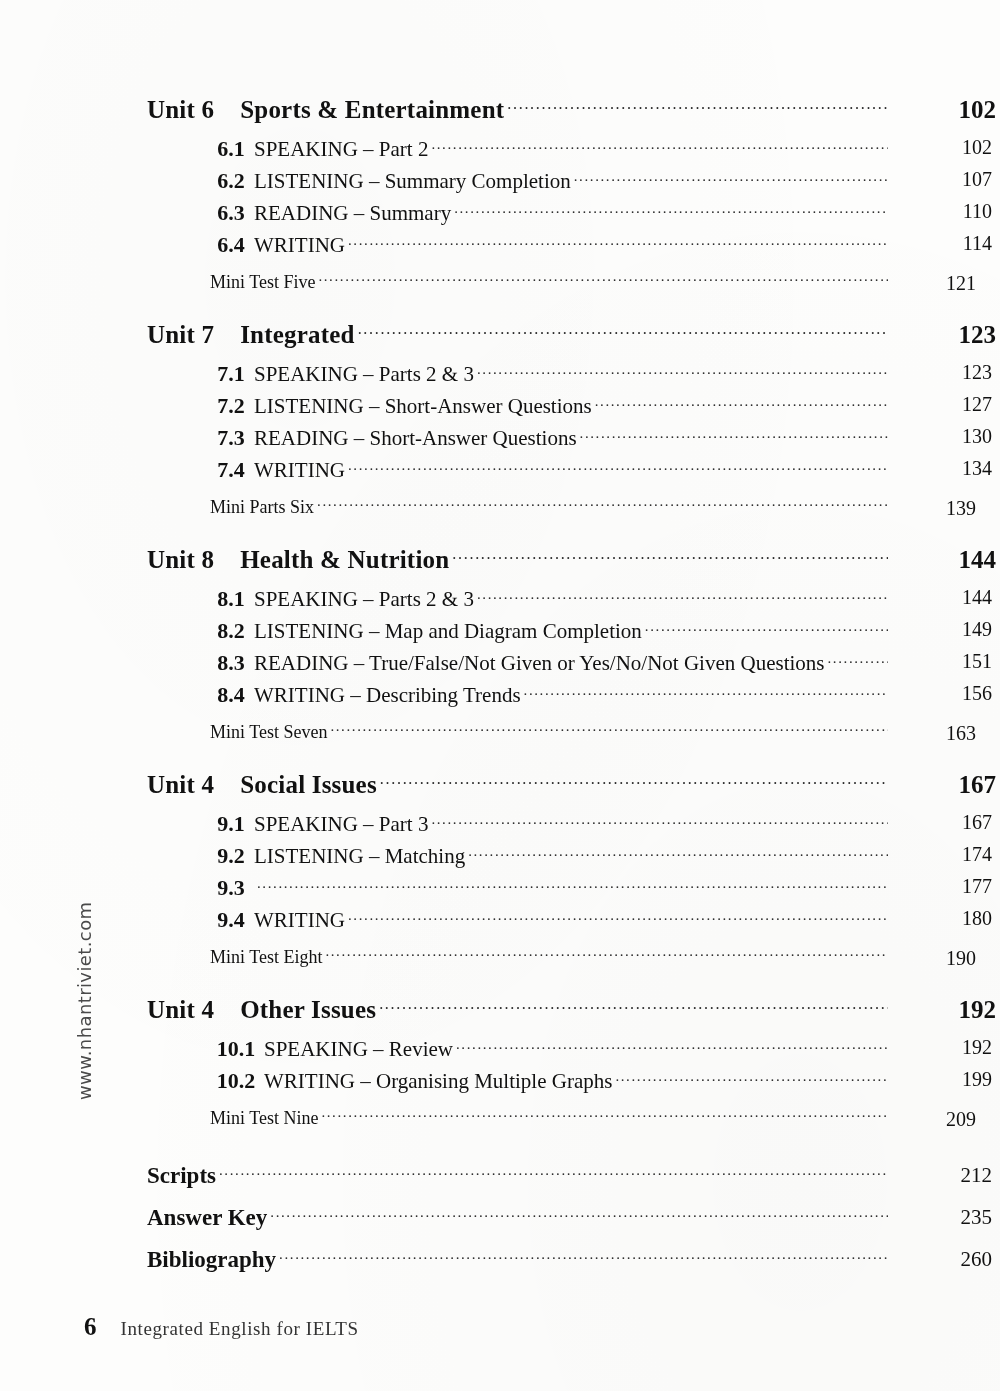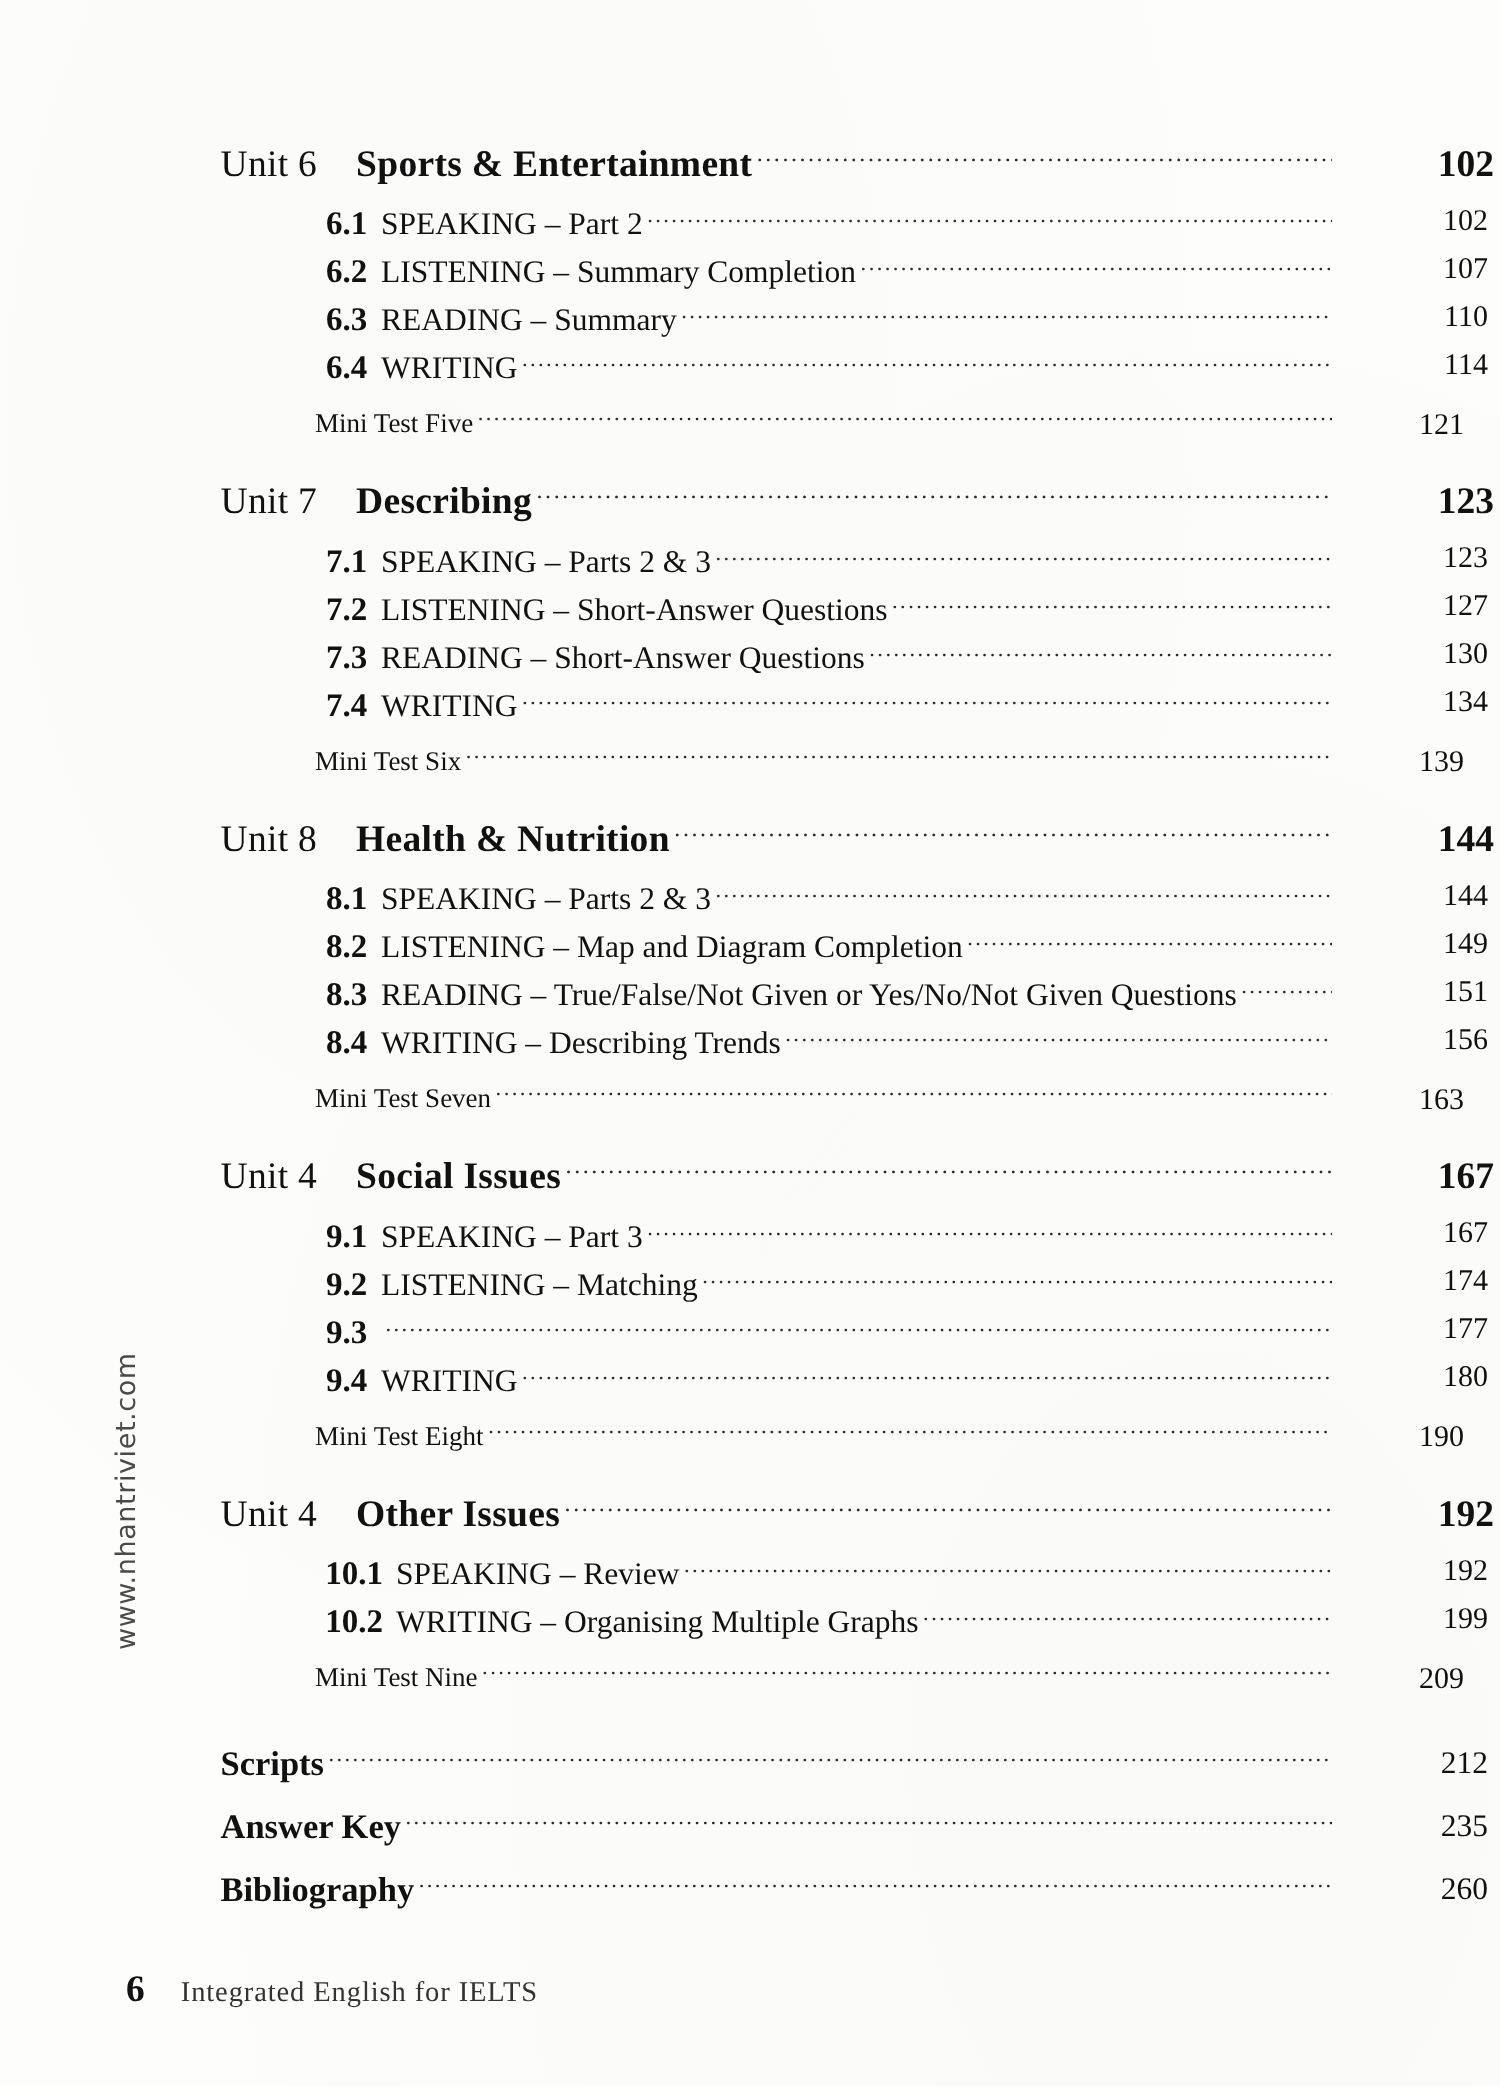--- a/index.html
+++ b/index.html
@@ -97,21 +97,21 @@
     white-space: nowrap;
   }
 
   
   .unit-row {
     padding-left: 147px;
     padding-right: 110px;
     margin-bottom: 12px;
   }
   .unit-row .unit-label {
-    font-weight: normal;
+    font-weight: bold;
     font-size: 25px;
     letter-spacing: 0.2px;
     white-space: nowrap;
   }
   .unit-row .unit-title {
     font-weight: bold;
     font-size: 25px;
     letter-spacing: 0.2px;
     margin-left: 26px;
     white-space: nowrap;
@@ -257,21 +257,21 @@
         </div>
         <div class="row mini-row">
           <span class="mini-text">Mini Test Five</span>
           <span class="leader"></span>
           <span class="pageno">121</span>
         </div>
       </div>
       <div class="unit-block">
         <div class="row unit-row">
           <span class="unit-label">Unit 7</span>
-          <span class="unit-title">Describing</span>
+          <span class="unit-title">Integrated</span>
           <span class="leader"></span>
           <span class="pageno">123</span>
         </div>
         <div class="row sec-row">
           <span class="sec-num">7.1</span>
           <span class="sec-text">SPEAKING – Parts 2 &amp; 3</span>
           <span class="leader"></span>
           <span class="pageno">123</span>
         </div>
         <div class="row sec-row">
@@ -286,21 +286,21 @@
           <span class="leader"></span>
           <span class="pageno">130</span>
         </div>
         <div class="row sec-row">
           <span class="sec-num">7.4</span>
           <span class="sec-text">WRITING</span>
           <span class="leader"></span>
           <span class="pageno">134</span>
         </div>
         <div class="row mini-row">
-          <span class="mini-text">Mini Test Six</span>
+          <span class="mini-text">Mini Parts Six</span>
           <span class="leader"></span>
           <span class="pageno">139</span>
         </div>
       </div>
       <div class="unit-block">
         <div class="row unit-row">
           <span class="unit-label">Unit 8</span>
           <span class="unit-title">Health &amp; Nutrition</span>
           <span class="leader"></span>
           <span class="pageno">144</span>

